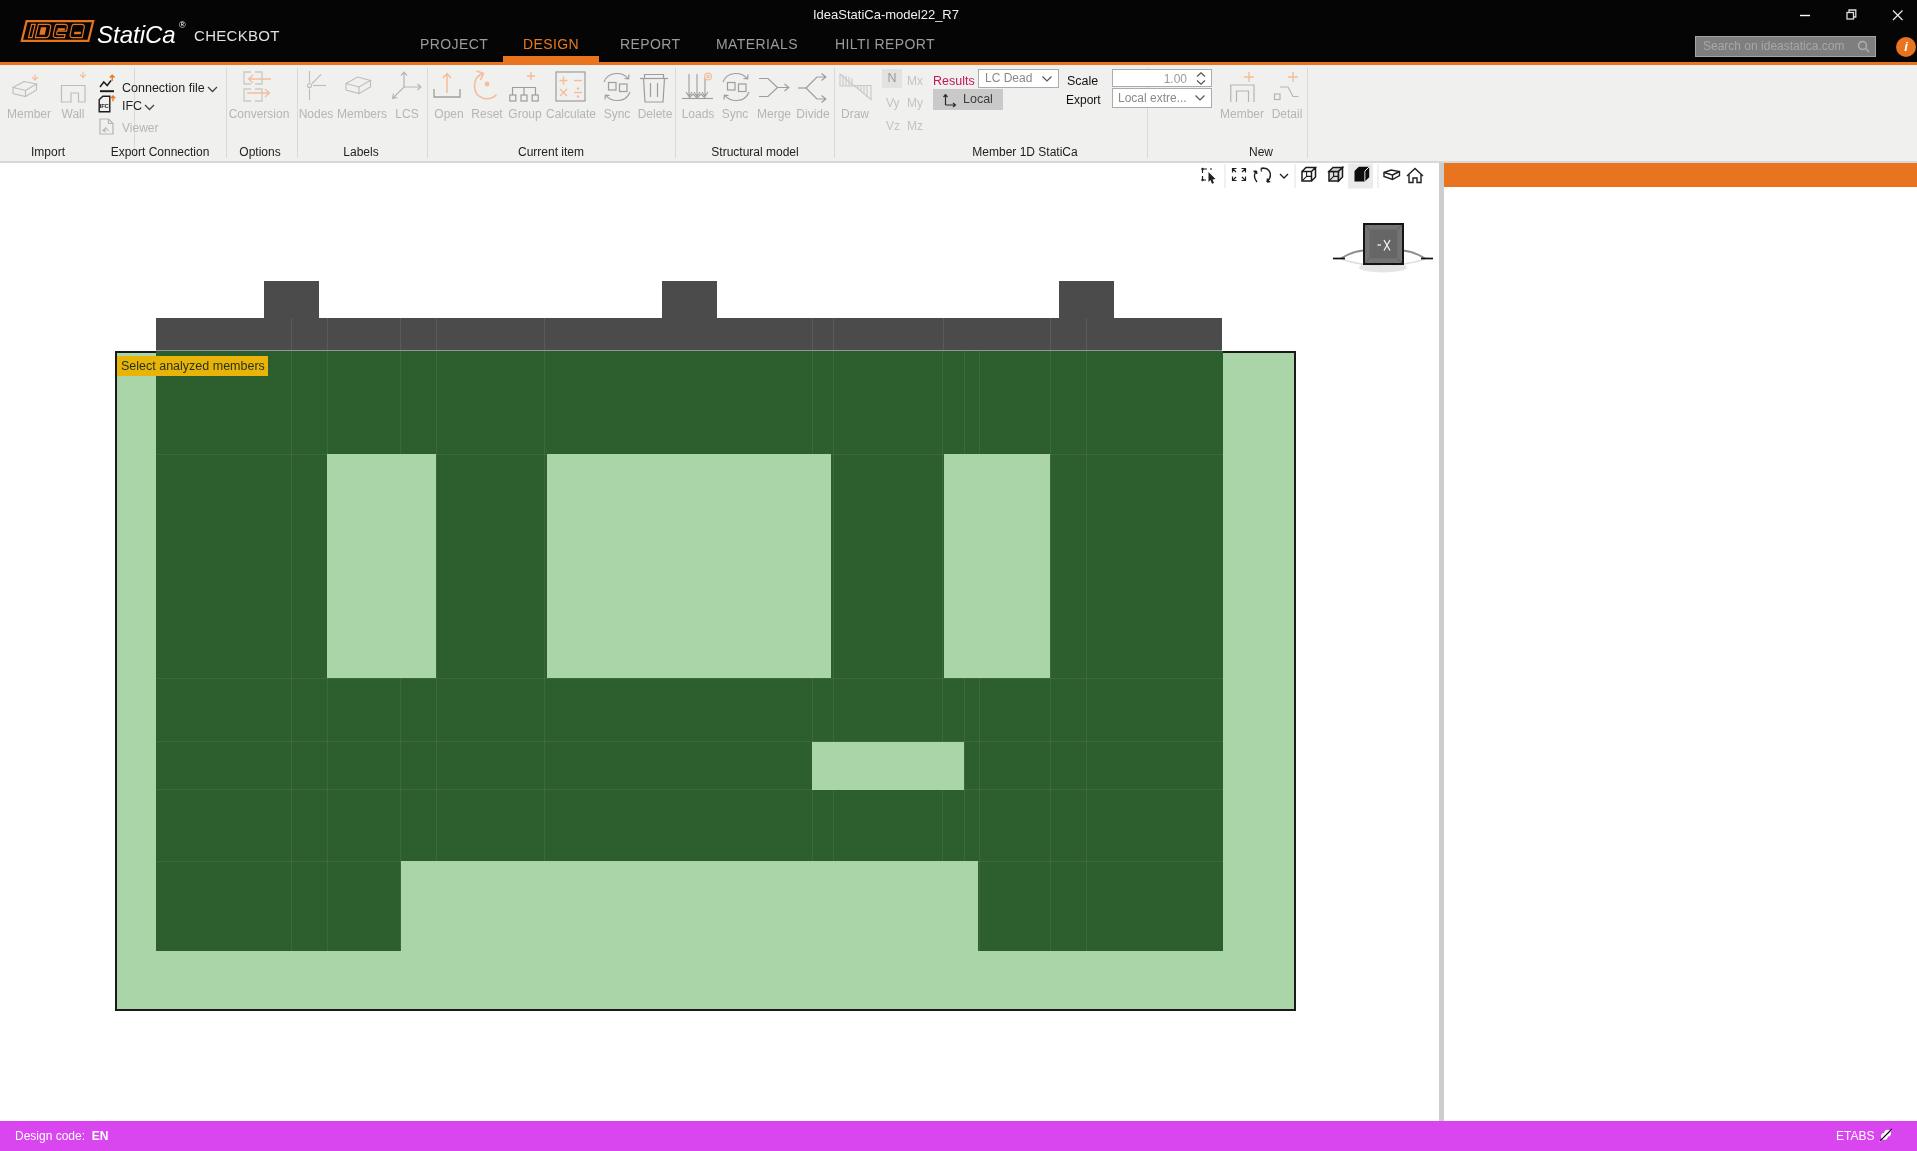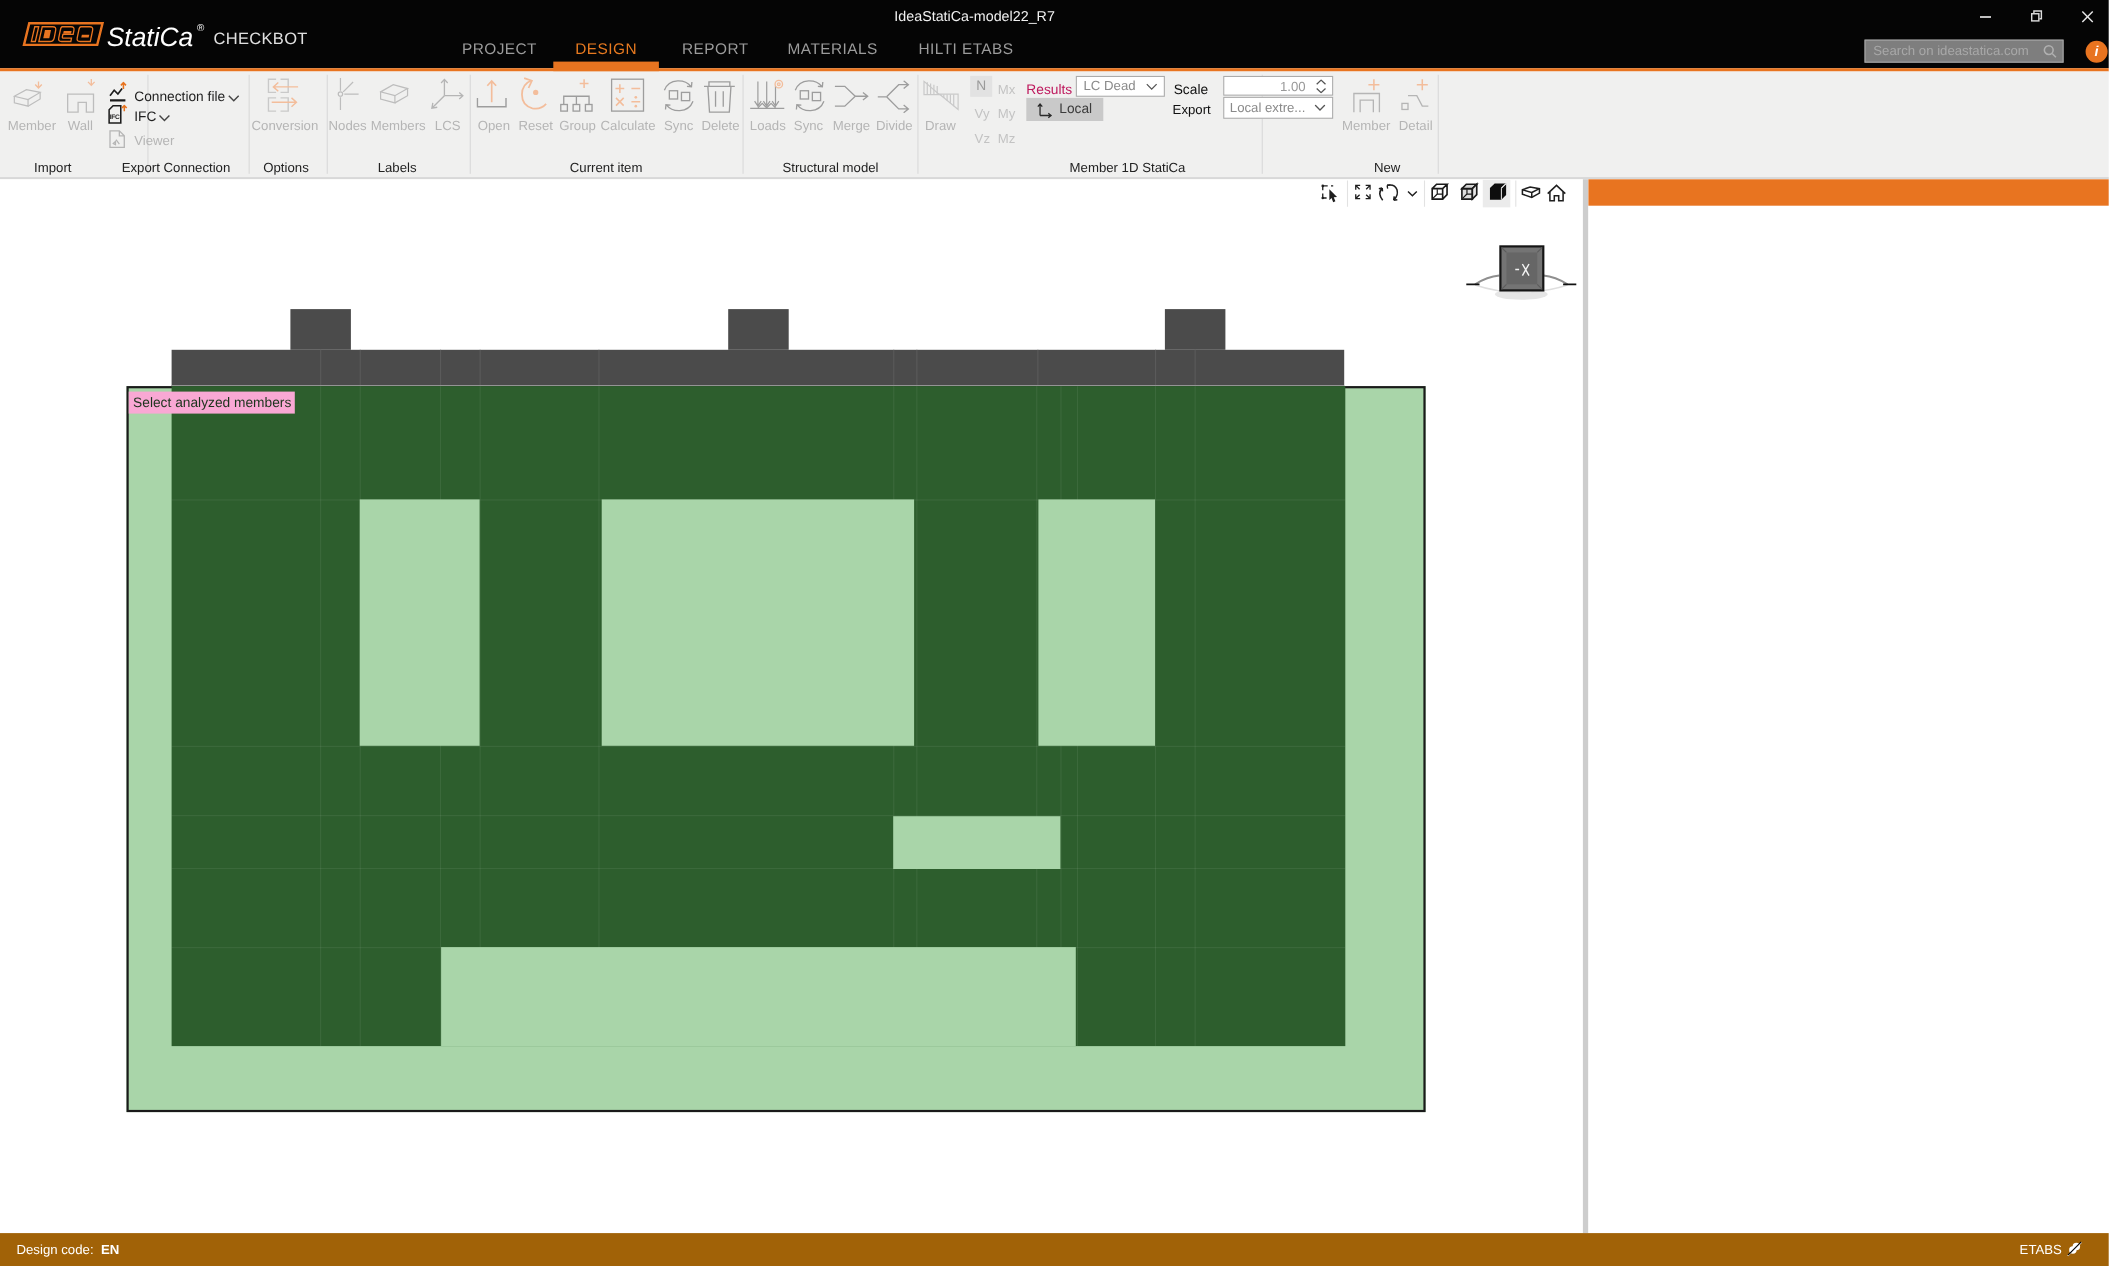--- a/index.html
+++ b/index.html
@@ -50,25 +50,25 @@
 #model-outer { position:absolute; left:115px; top:351px; width:1181px; height:660px;
   background:#a9d5a9; border:2px solid #1a1a1a; }
 .dk { position:absolute; background:#2d5e2d; }
 .lt { position:absolute; background:#a9d5a9; }
 .gline-v { position:absolute; width:1px; background:rgba(255,255,255,0.07); }
 .gline-h { position:absolute; height:1px; background:rgba(255,255,255,0.07); }
 #greybar { position:absolute; left:156px; top:318px; width:1066px; height:33px; background:#4b4b4b; border-bottom:1px solid #949494; }
 .gsq { position:absolute; top:281px; width:55px; height:37px; background:#4b4b4b; }
 .gbline { position:absolute; top:318px; width:1px; height:32px; background:#5a5a5a; }
 
-#tooltip { position:absolute; left:117px; top:356px; width:151px; height:20px; background:#f9a8d4;
+#tooltip { position:absolute; left:117px; top:356px; width:151px; height:20px; background:#eab308;
   font-size:12.5px; color:#1c331c; line-height:20px; padding-left:4px; }
 
 
-#statusbar { position:absolute; left:0; top:1121px; width:1917px; height:30px; background:#a16207; }
+#statusbar { position:absolute; left:0; top:1121px; width:1917px; height:30px; background:#d946ef; }
 #statusbar .lefttext { position:absolute; left:15px; top:8px; color:#fff; font-size:12px; }
 #statusbar .righttext { position:absolute; left:1836px; top:8px; color:#fff; font-size:12px; }
 </style>
 </head>
 <body>
 
 <div id="titlebar"></div>
 <div id="orangeline"></div>
 
 <svg class="abs" style="left:20px; top:20px;" width="75" height="22" viewBox="0 0 75 22">
@@ -85,21 +85,21 @@
 </svg>
 <div id="statica">StatiCa</div>
 <div id="reg">®</div>
 <div id="checkbot">CHECKBOT</div>
 <div id="wintitle">IdeaStatiCa-model22_R7</div>
 
 <div class="tab" style="left:420px;">PROJECT</div>
 <div class="tab" id="tab-design" style="left:523px;">DESIGN</div>
 <div class="tab" style="left:620px;">REPORT</div>
 <div class="tab" style="left:716px;">MATERIALS</div>
-<div class="tab" style="left:835px;">HILTI ETABS</div>
+<div class="tab" style="left:835px;">HILTI REPORT</div>
 <div id="design-underline"></div>
 
 <div id="searchbox">Search on ideastatica.com
   <svg class="abs" style="right:5px; top:3px;" width="13" height="13" viewBox="0 0 13 13">
     <circle cx="5.5" cy="5.5" r="4" fill="none" stroke="#b0b0b0" stroke-width="1.4"></circle>
     <line x1="8.6" y1="8.6" x2="12" y2="12" stroke="#b0b0b0" stroke-width="1.4"></line>
   </svg>
 </div>
 <div id="infobtn">i</div>
 

